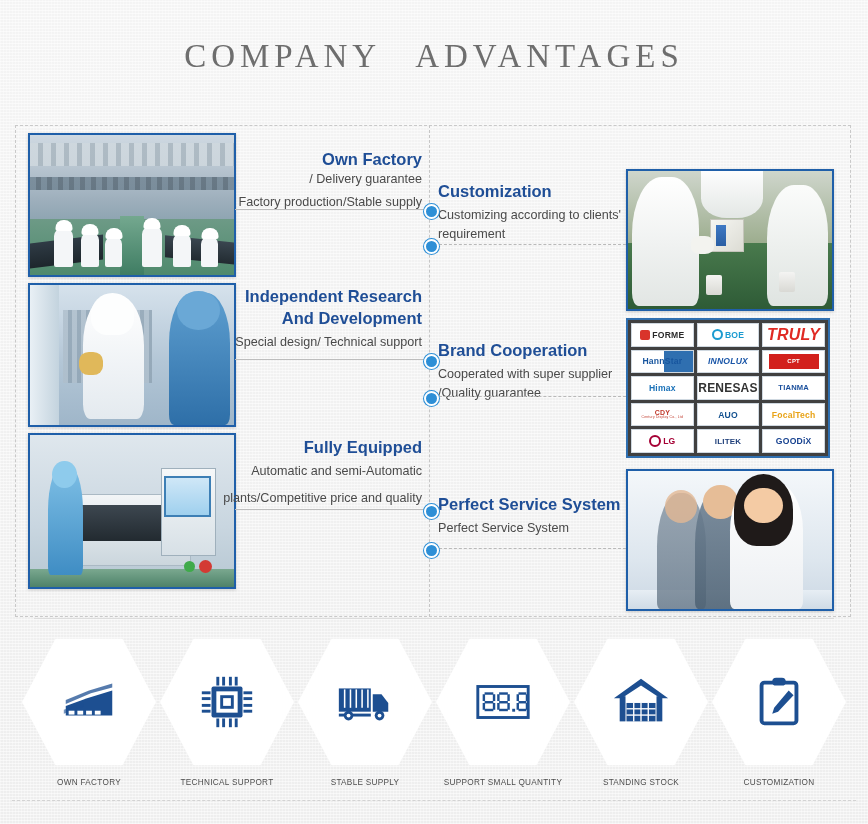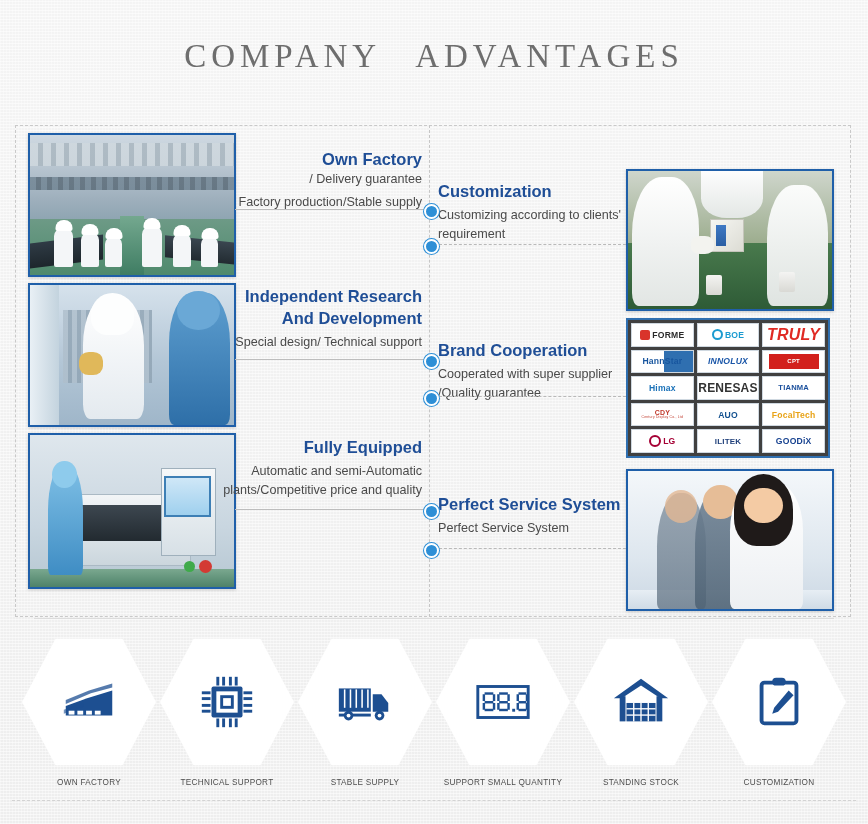--- a/index.html
+++ b/index.html
@@ -383,21 +383,21 @@
     <div class="h">Brand Cooperation</div>
     <div class="d">Cooperated with super supplier</div>
     <div class="d" style="margin-top:0">/Quality guarantee</div>
   </div>
   <div class="dash-h" style="left:434px;top:396px;width:192px;"></div>
   <div class="node" style="left:424px;top:391px;"></div>
 
   <div class="tb right" style="left:196px;top:436px;width:226px;">
     <div class="h">Fully Equipped</div>
     <div class="d">Automatic and semi-Automatic</div>
-    <div class="d" style="margin-top:0">plants/Competitive price and quality</div>
+    <div class="d" style="margin-top:8px">plants/Competitive price and quality</div>
   </div>
   <div class="line-h" style="left:235px;top:509px;width:194px;"></div>
   <div class="node" style="left:424px;top:504px;"></div>
 
   <div class="tb left" style="left:438px;top:493px;width:210px;">
     <div class="h">Perfect Service System</div>
     <div class="d">Perfect Service System</div>
   </div>
   <div class="dash-h" style="left:434px;top:548px;width:192px;"></div>
   <div class="node" style="left:424px;top:543px;"></div>

